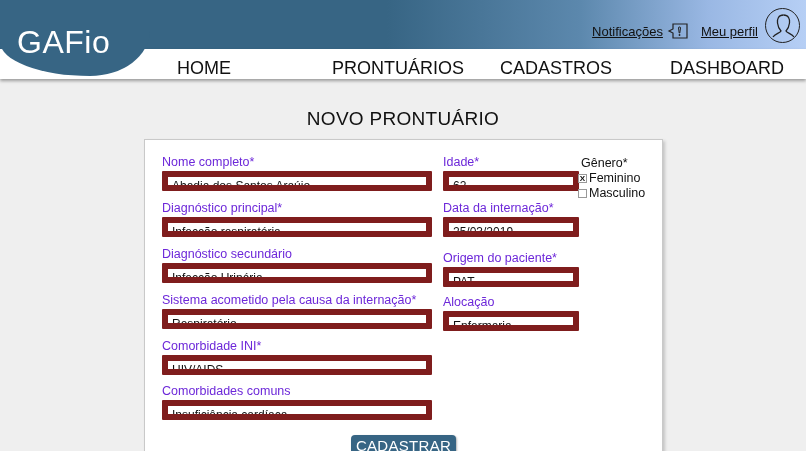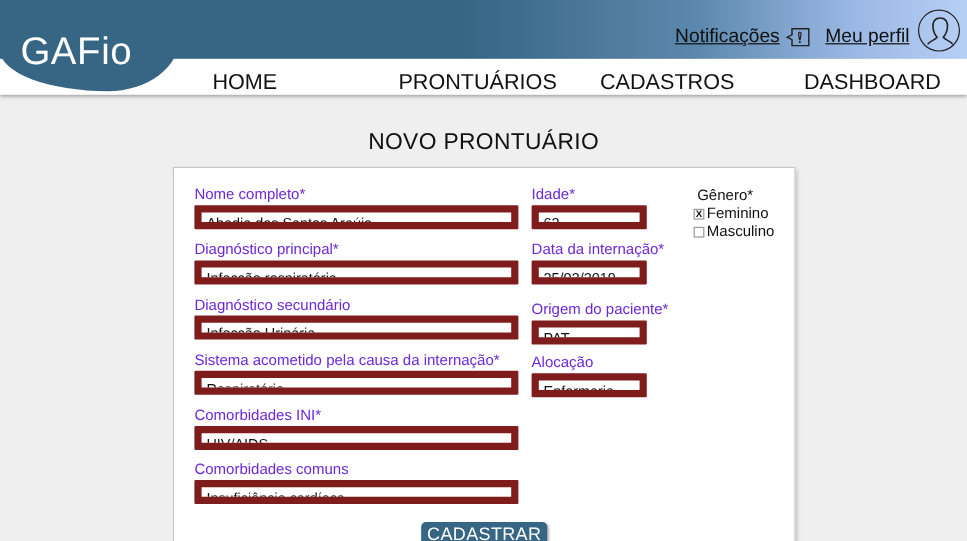--- a/index.html
+++ b/index.html
@@ -35,21 +35,21 @@
     .nav-item {
       position: absolute; top: 9px; font-size: 18px; color: #111;
       cursor: pointer;
     }
     .nav-home { left: 177px; }
     .nav-prontuarios { left: 332px; }
     .nav-cadastros { left: 500px; }
     .nav-dashboard { left: 670px; }
     .top-links {
       position: absolute; top: 22px; right: 48px;
-      display: flex; align-items: center; gap: 4px; font-size: 16px;
+      display: flex; align-items: center; gap: 4px; font-size: 13px;
       z-index: 5;
       justify-content: flex-end;
     }
     .top-links a { color: #111; text-decoration: underline; cursor: pointer; }
     .notif-icon {
       display: inline-flex; align-items: center; margin-right: 8px;
     }
     .avatar {
       position: absolute; right: 6px; top: 8px; width: 35px; height: 35px;
       border: 1.5px solid #222; border-radius: 50%;
@@ -71,21 +71,21 @@
       white-space: nowrap;
     }
     .field .input {
       height: 20px; border: 6px solid #7f1d1d; border-radius: 1px;
       font-size: 12px; padding: 2px 4px; color: #111; background: #fff;
       white-space: nowrap; overflow: hidden;
     }
     .col1 { left: 17px; }
     .col1 .input { width: 270px; }
     .col2 { left: 298px; }
-    .col2 .input { width: 96px; }
+    .col2 .input { width: 136px; }
     .gender { position: absolute; left: 436px; top: 16px; font-size: 12.5px; }
     .gender .opt { display: flex; align-items: center; gap: 2px; margin-top: 1px; cursor: pointer; }
     .chk {
       width: 9px; height: 9px; border: 1px solid #999; font-size: 8px;
       line-height: 7px; text-align: center; color: #111; font-weight: bold;
       margin-left: 1px;
     }
     .btn-cadastrar {
       position: absolute; left: 206px; top: 295px; width: 105px; height: 24px;
       background: #376584; color: #ffffff; border-radius: 4px;
@@ -140,21 +140,21 @@
   </div>
   <div class="field col1" style="top:61px;">
     <label>Diagnóstico principal*</label>
     <div class="input">Infecção respiratória</div>
   </div>
   <div class="field col1" style="top:153px;">
     <label>Sistema acometido pela causa da internação*</label>
     <div class="input">Respiratório</div>
   </div>
   <div class="field col1" style="top:199px;">
-    <label>Comorbidades INI*</label>
+    <label>Comorbidade INI*</label>
     <div class="input">HIV/AIDS</div>
   </div>
   <div class="field col1" style="top:244px;">
     <label>Comorbidades comuns</label>
     <div class="input">Insuficiência cardíaca</div>
   </div>
 
   <div class="field col2" style="top:15px;">
     <label>Idade*</label>
     <div class="input">62</div>

